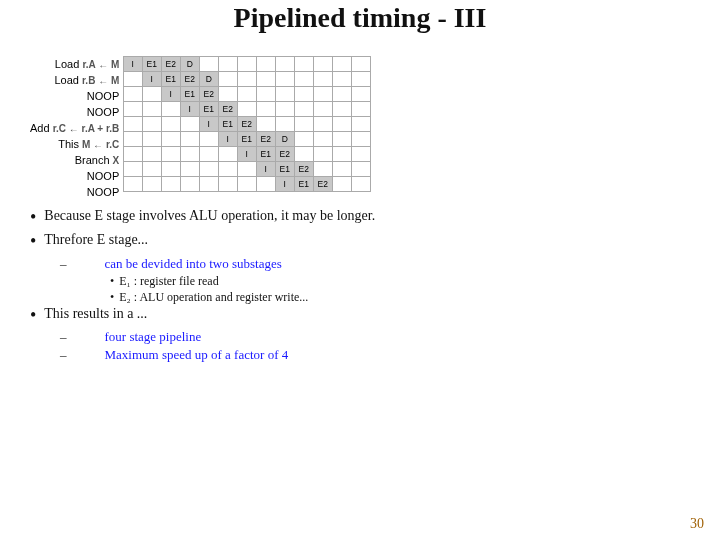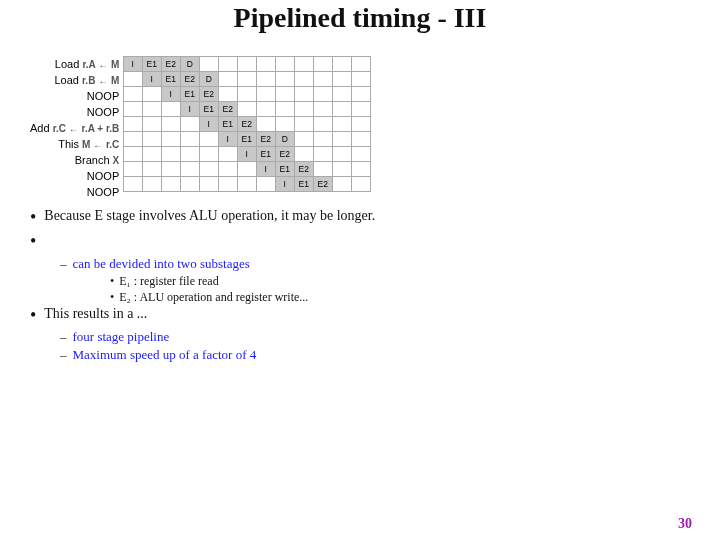--- a/index.html
+++ b/index.html
@@ -61,41 +61,41 @@
       margin-bottom: 2px;
     }
 
     .dash {
       margin-right: 6px;
     }
 
     .blue-text {
       color: #1a1aff;
       font-size: 13px;
+      margin-left: 32px;
     }
 
     .sub-sub-bullet {
       margin-left: 50px;
       font-size: 12px;
       display: flex;
       align-items: flex-start;
       margin-bottom: 1px;
     }
 
     .sub-sub-dot {
       margin-right: 5px;
     }
 
     .page-number {
       position: absolute;
       bottom: 8px;
-      right: 28px;
+      right: 16px;
       font-size: 14px;
-      color: #a21caf;
-      font-weight: bold;
+      color: #a16207;
     }
 
     
     .diagram-wrapper {
       display: flex;
       flex-direction: row;
       align-items: flex-start;
     }
 
     .instruction-labels {
@@ -320,20 +320,21 @@
   </div>
 </div>
 
 <div class="bullets" id="bullets-area">
     <div class="bullet-main">
       <span class="bullet-dot">•</span>
       <span>Because E stage involves ALU operation, it may be longer.</span>
     </div>
     <div class="bullet-main">
       <span class="bullet-dot">•</span>
+      <span>Threfore E stage...</span>
     </div>
     <div class="sub-bullet">
       <div class="sub-bullet-dash">
         <span class="dash">–</span>
         <span class="blue-text">can be devided into two substages</span>
       </div>
       <div class="sub-sub-bullet">
         <span class="sub-sub-dot">•</span>
         <span>E₁ : register file read</span>
       </div>

